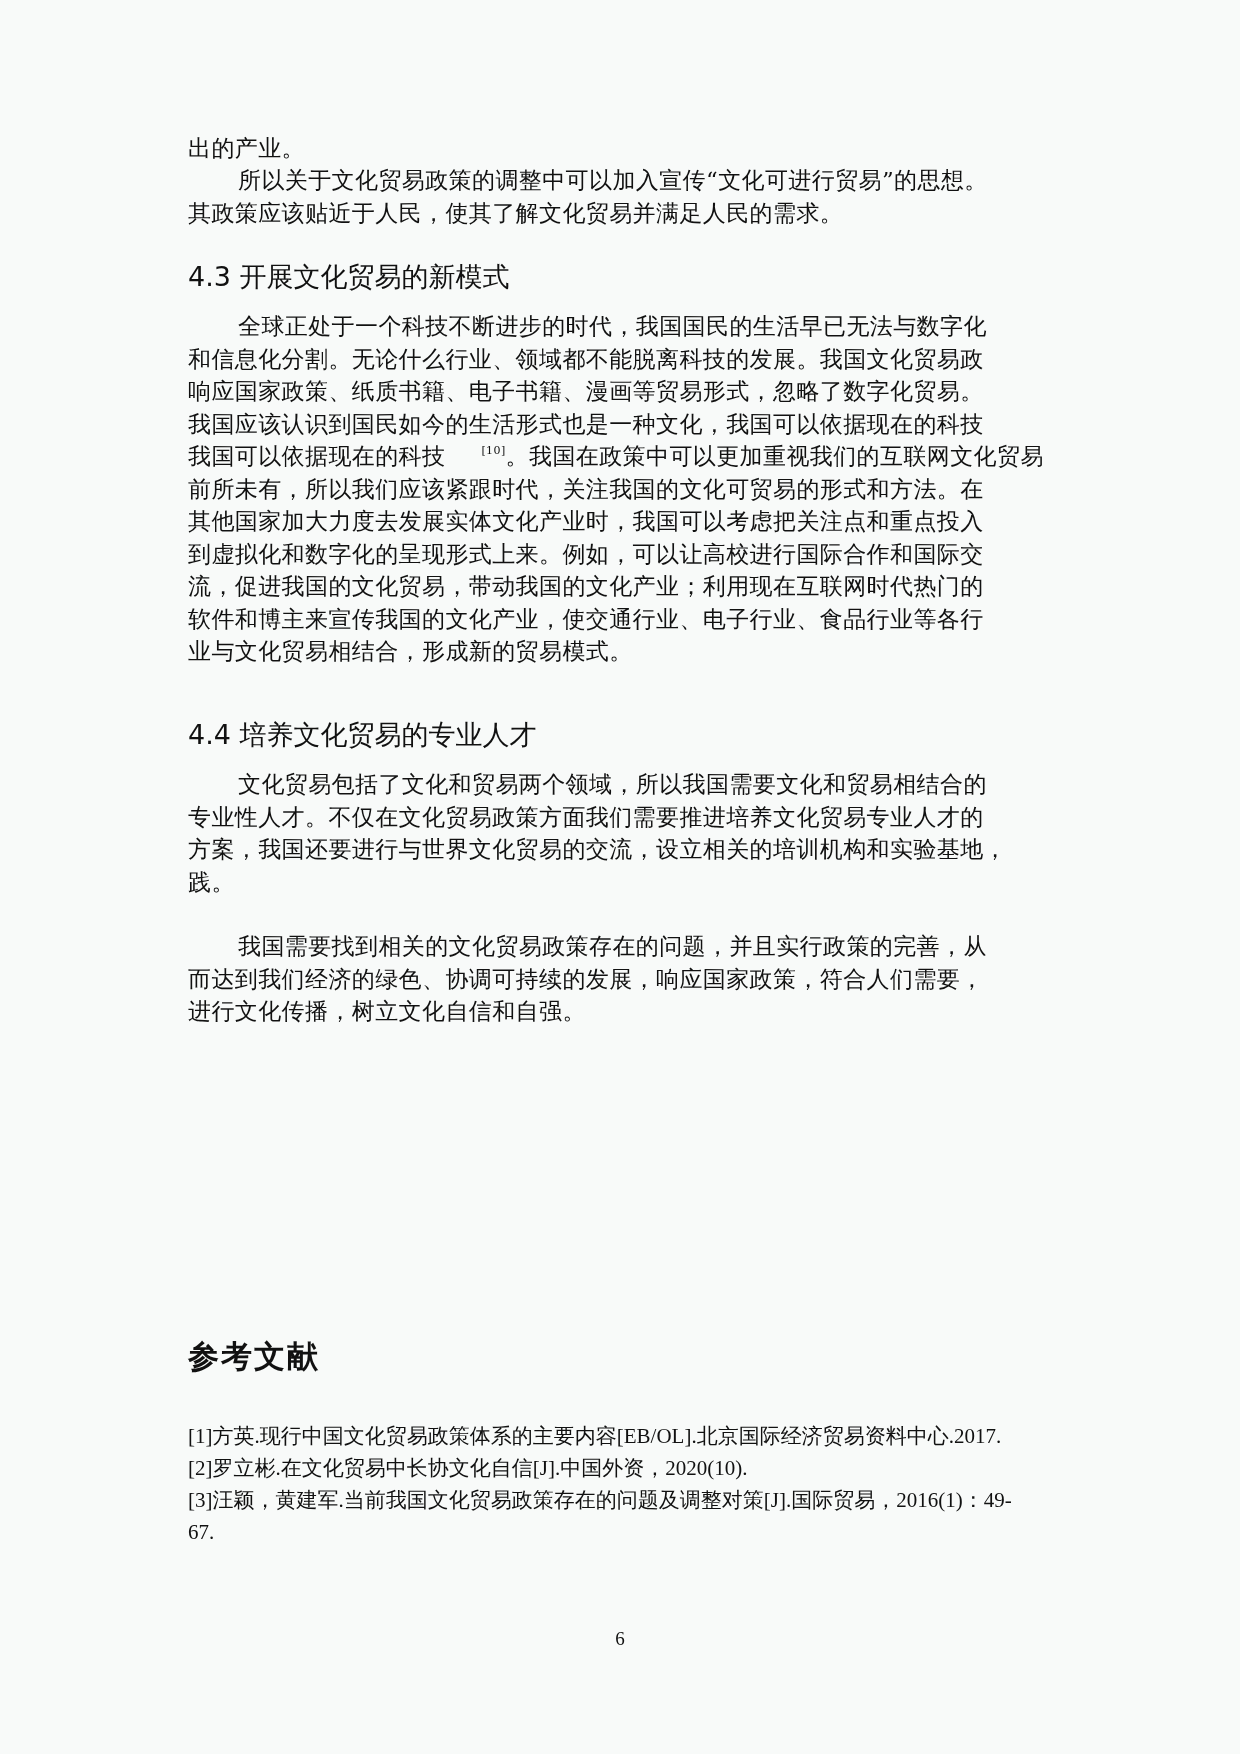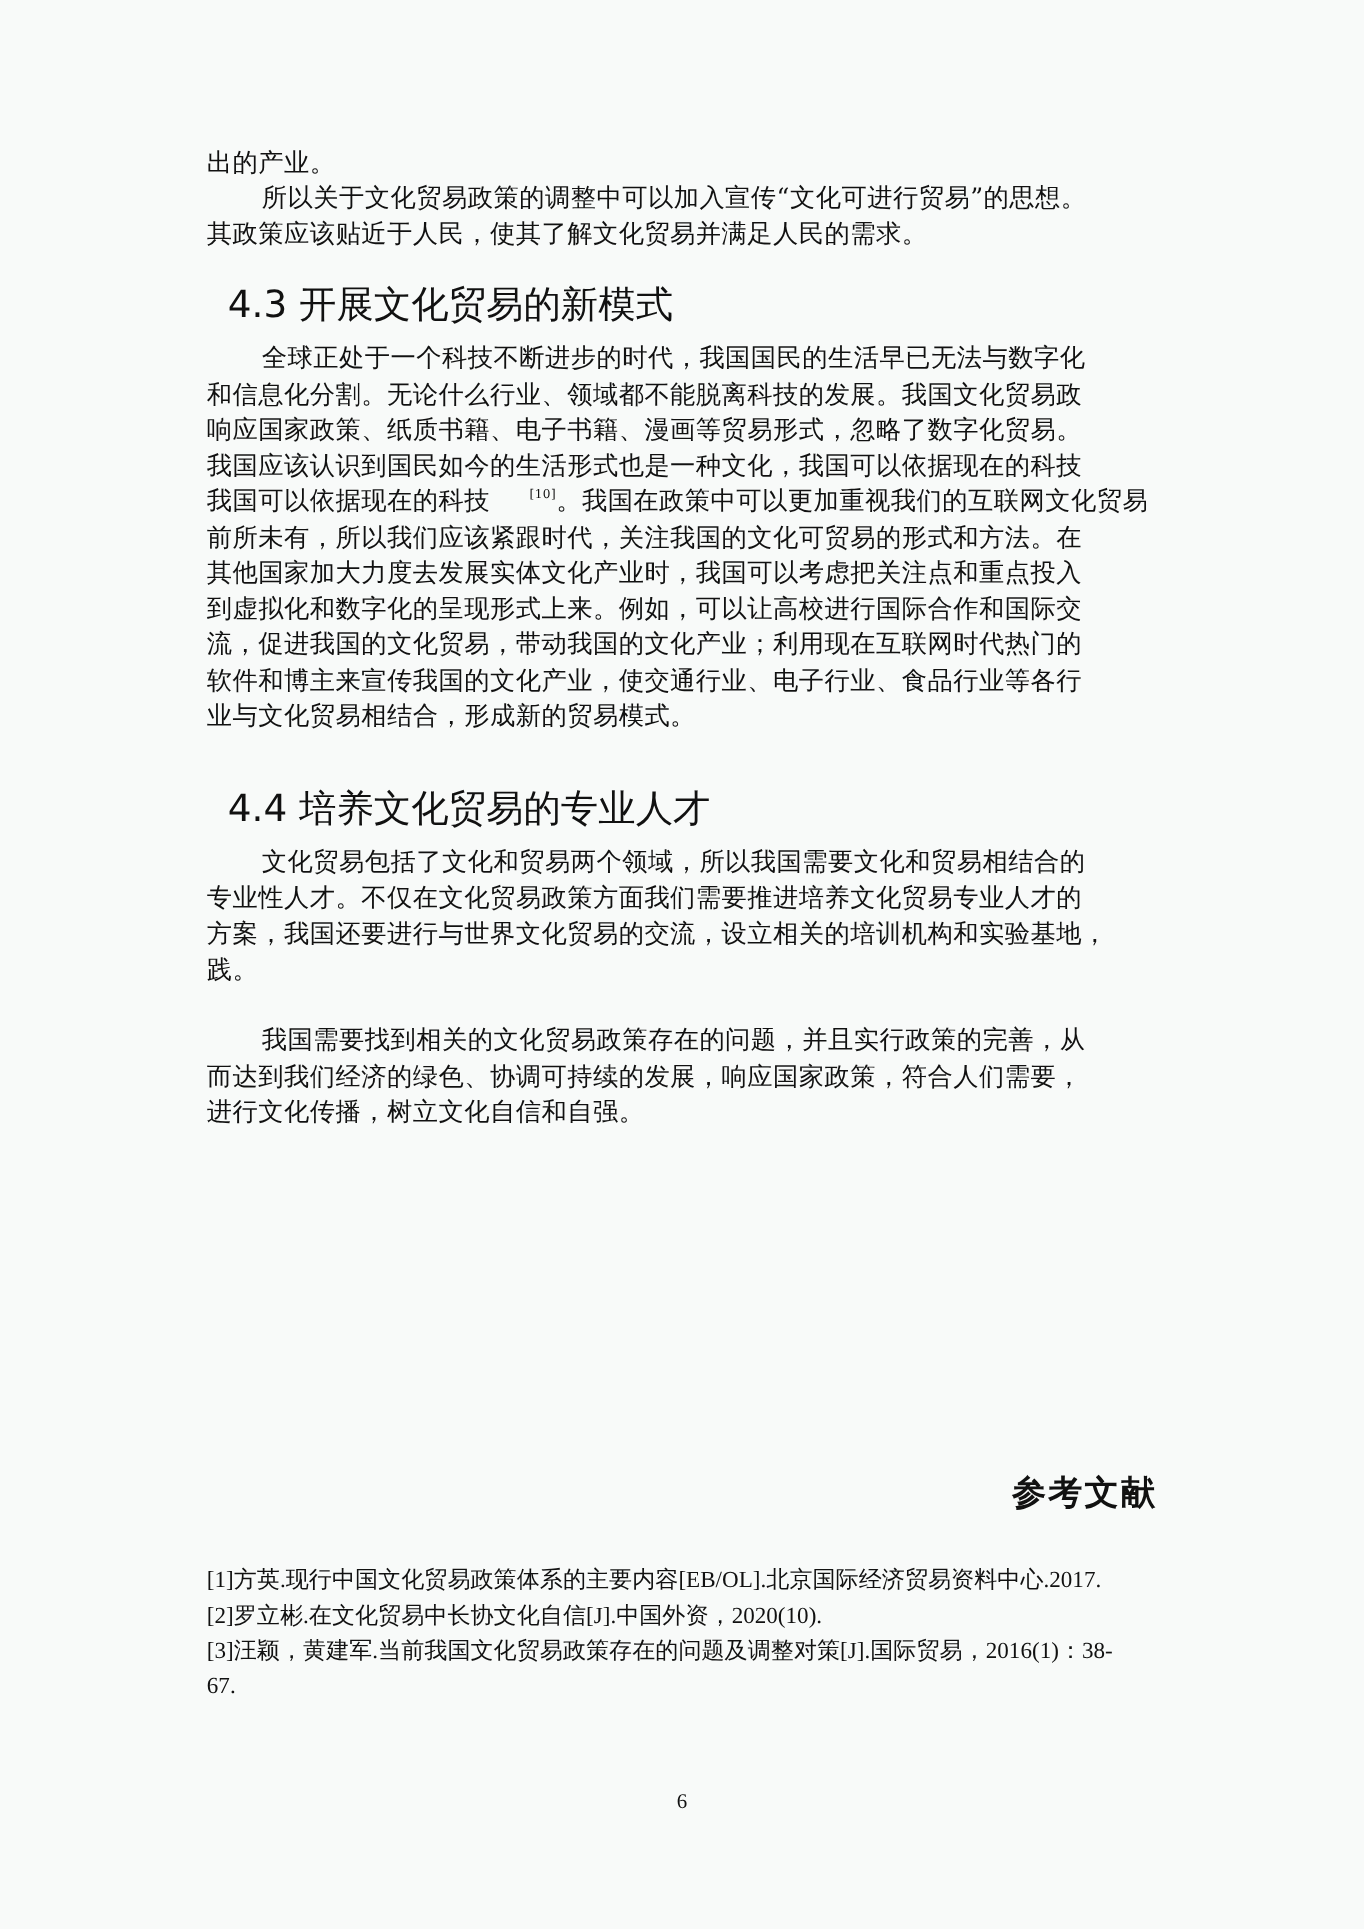--- a/index.html
+++ b/index.html
@@ -15,25 +15,25 @@
     .p {
       position: absolute; left: 0; width: 864px;
       font-size: 23px; line-height: 32.5px;
       text-align: justify; letter-spacing: 0.4px;
     }
     .line { display: block; white-space: nowrap; height: 32.5px; }
     .indent { padding-left: 50px; }
     .h2 {
       position: absolute; left: 0;
       font-family: "DejaVu Sans", "Liberation Sans", sans-serif;
-      font-size: 34px; line-height: 34px; white-space: nowrap; margin-left: 19px;
+      font-size: 27px; line-height: 34px; white-space: nowrap;
     }
     sup { font-size: 11px; vertical-align: 10px; line-height: 0; margin-left: 36px; }
     .ref-title {
-      position: absolute; left: 0; width: 864px; text-align: right;
+      position: absolute; left: 0; width: 864px; text-align: left;
       font-family: "DejaVu Sans", "Liberation Sans", sans-serif;
       font-weight: bold; font-size: 31px; top: 1336px; letter-spacing: 2px;
     }
     .refs {
       position: absolute; left: 0; top: 1420px; width: 864px;
       font-family: "Liberation Serif", "DejaVu Serif", serif;
       font-size: 21px; line-height: 32px;
     }
     .refs .line { height: 32px; }
     .page-num {
@@ -84,18 +84,18 @@
     <span class="line indent">我国需要找到相关的文化贸易政策存在的问题，并且实行政策的完善，从</span>
     <span class="line">而达到我们经济的绿色、协调可持续的发展，响应国家政策，符合人们需要，</span>
     <span class="line">进行文化传播，树立文化自信和自强。</span>
   </div>
 
   <div class="ref-title">参考文献</div>
 
   <div class="refs">
     <span class="line">[1]方英.现行中国文化贸易政策体系的主要内容[EB/OL].北京国际经济贸易资料中心.2017.</span>
     <span class="line">[2]罗立彬.在文化贸易中长协文化自信[J].中国外资，2020(10).</span>
-    <span class="line">[3]汪颖，黄建军.当前我国文化贸易政策存在的问题及调整对策[J].国际贸易，2016(1)：38-</span>
+    <span class="line">[3]汪颖，黄建军.当前我国文化贸易政策存在的问题及调整对策[J].国际贸易，2016(1)：49-</span>
     <span class="line">67.</span>
   </div>
 </div>
 
 <div class="page-num">6</div>
 
 </body></html>

